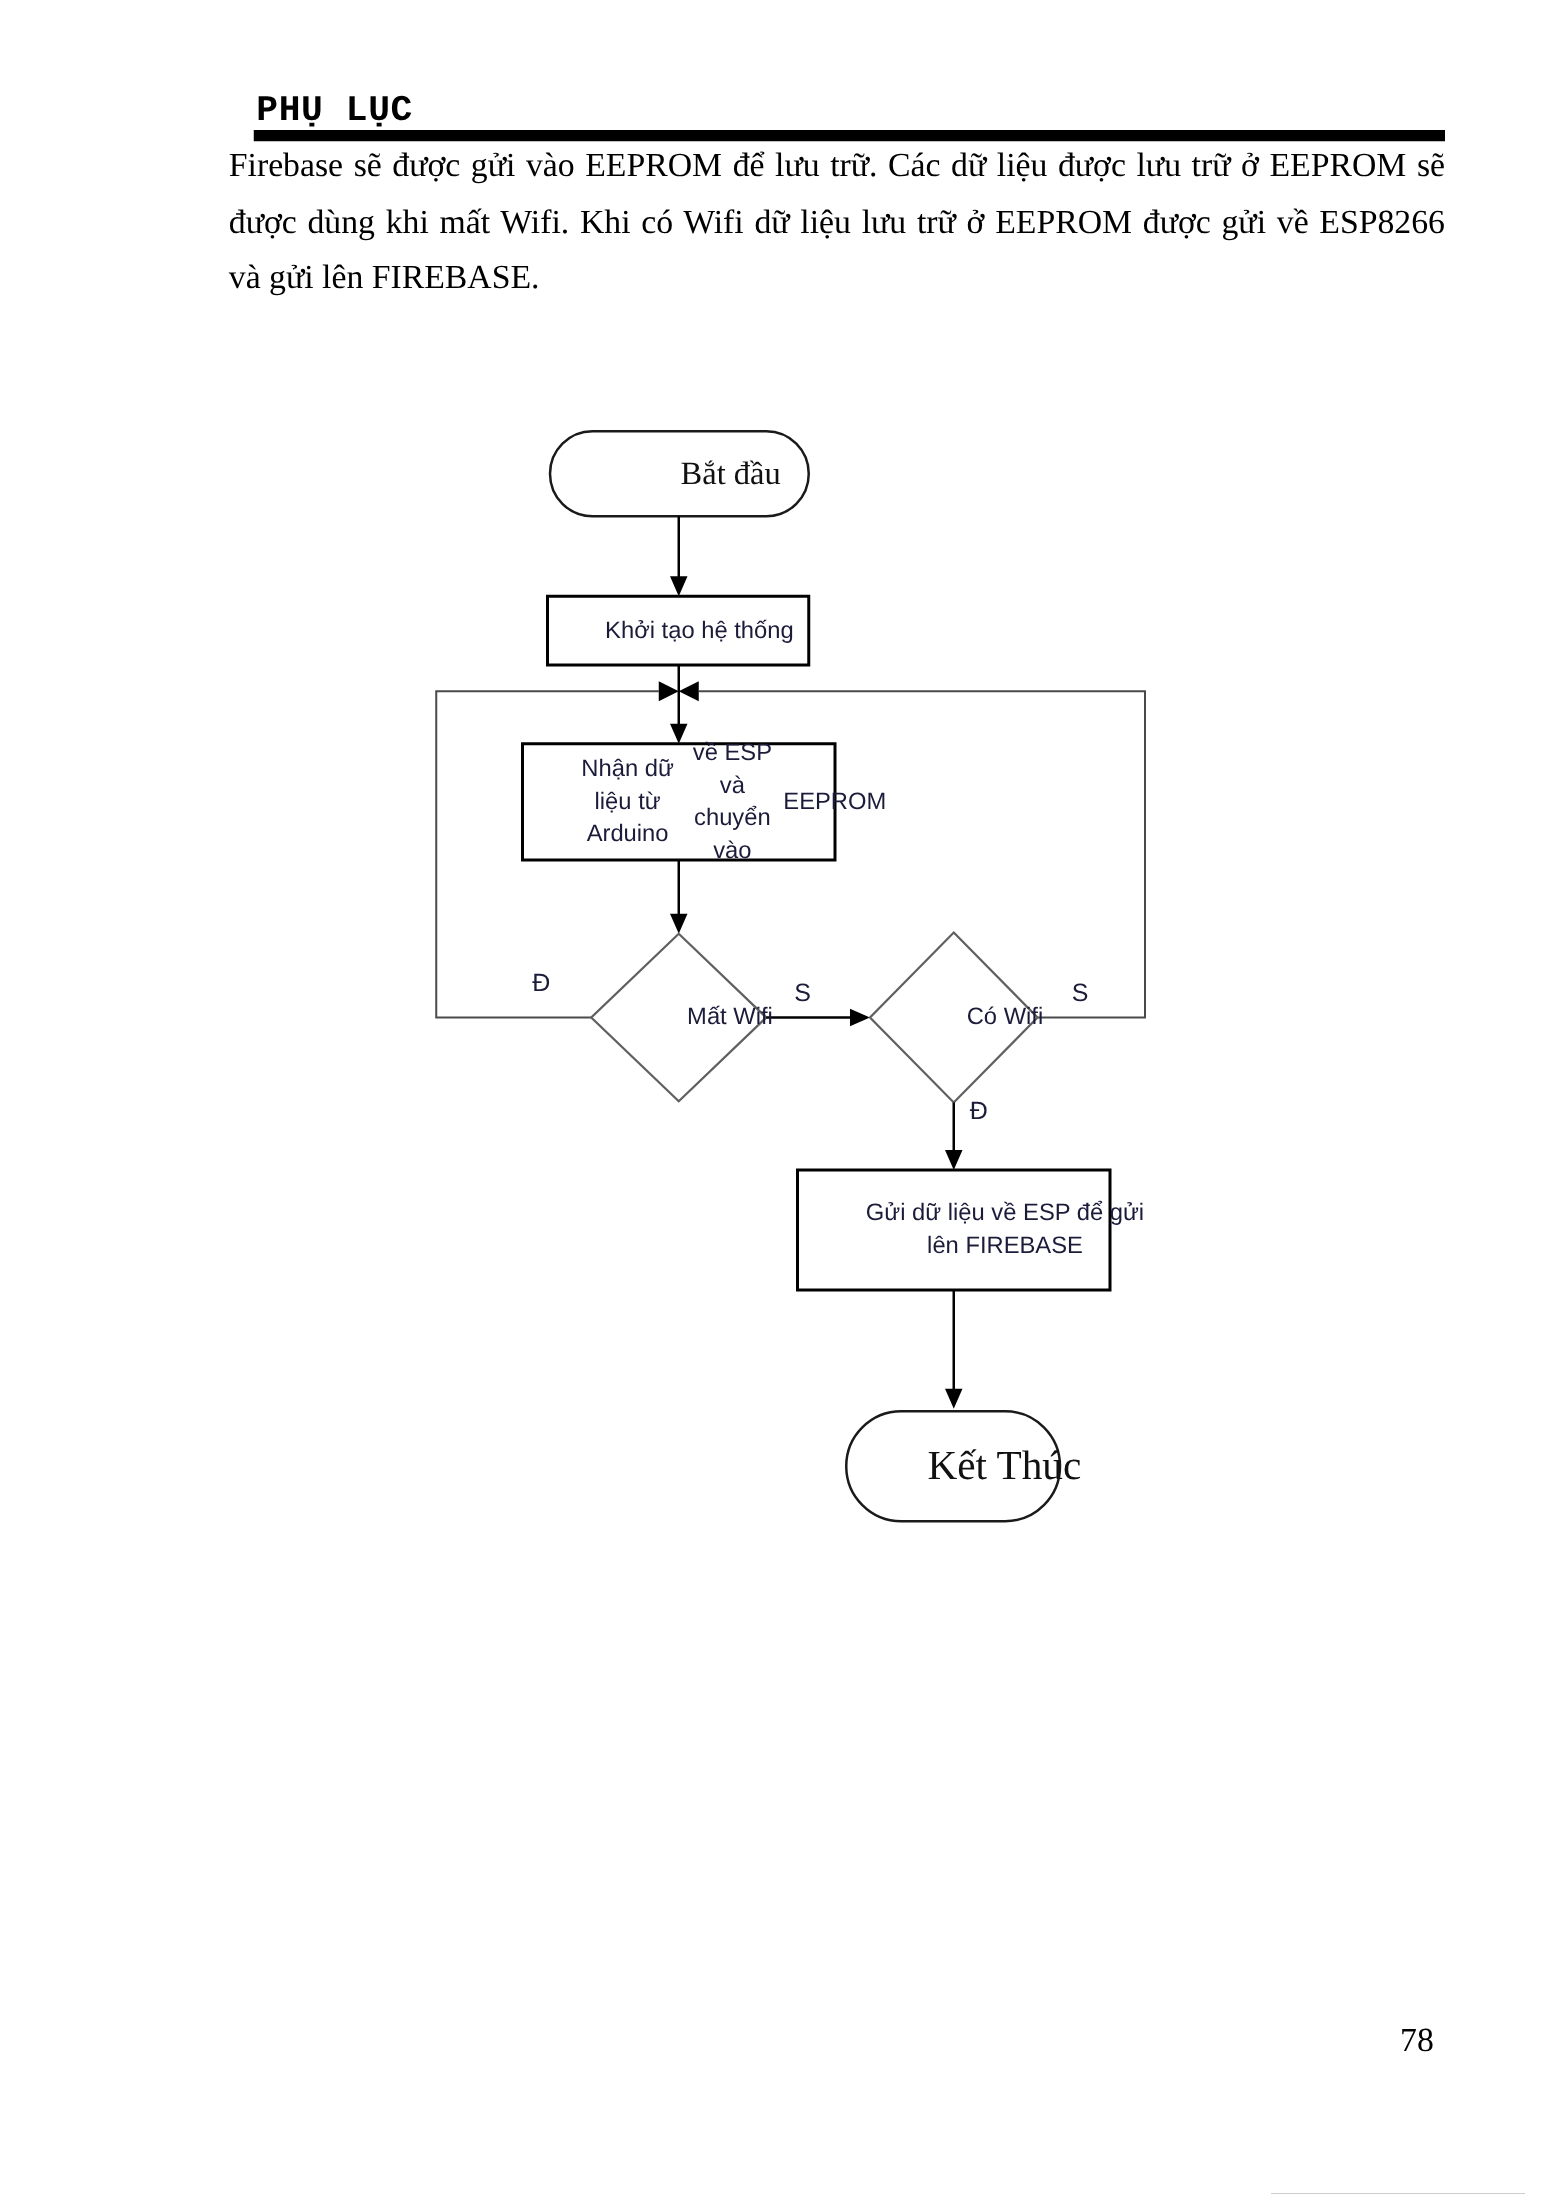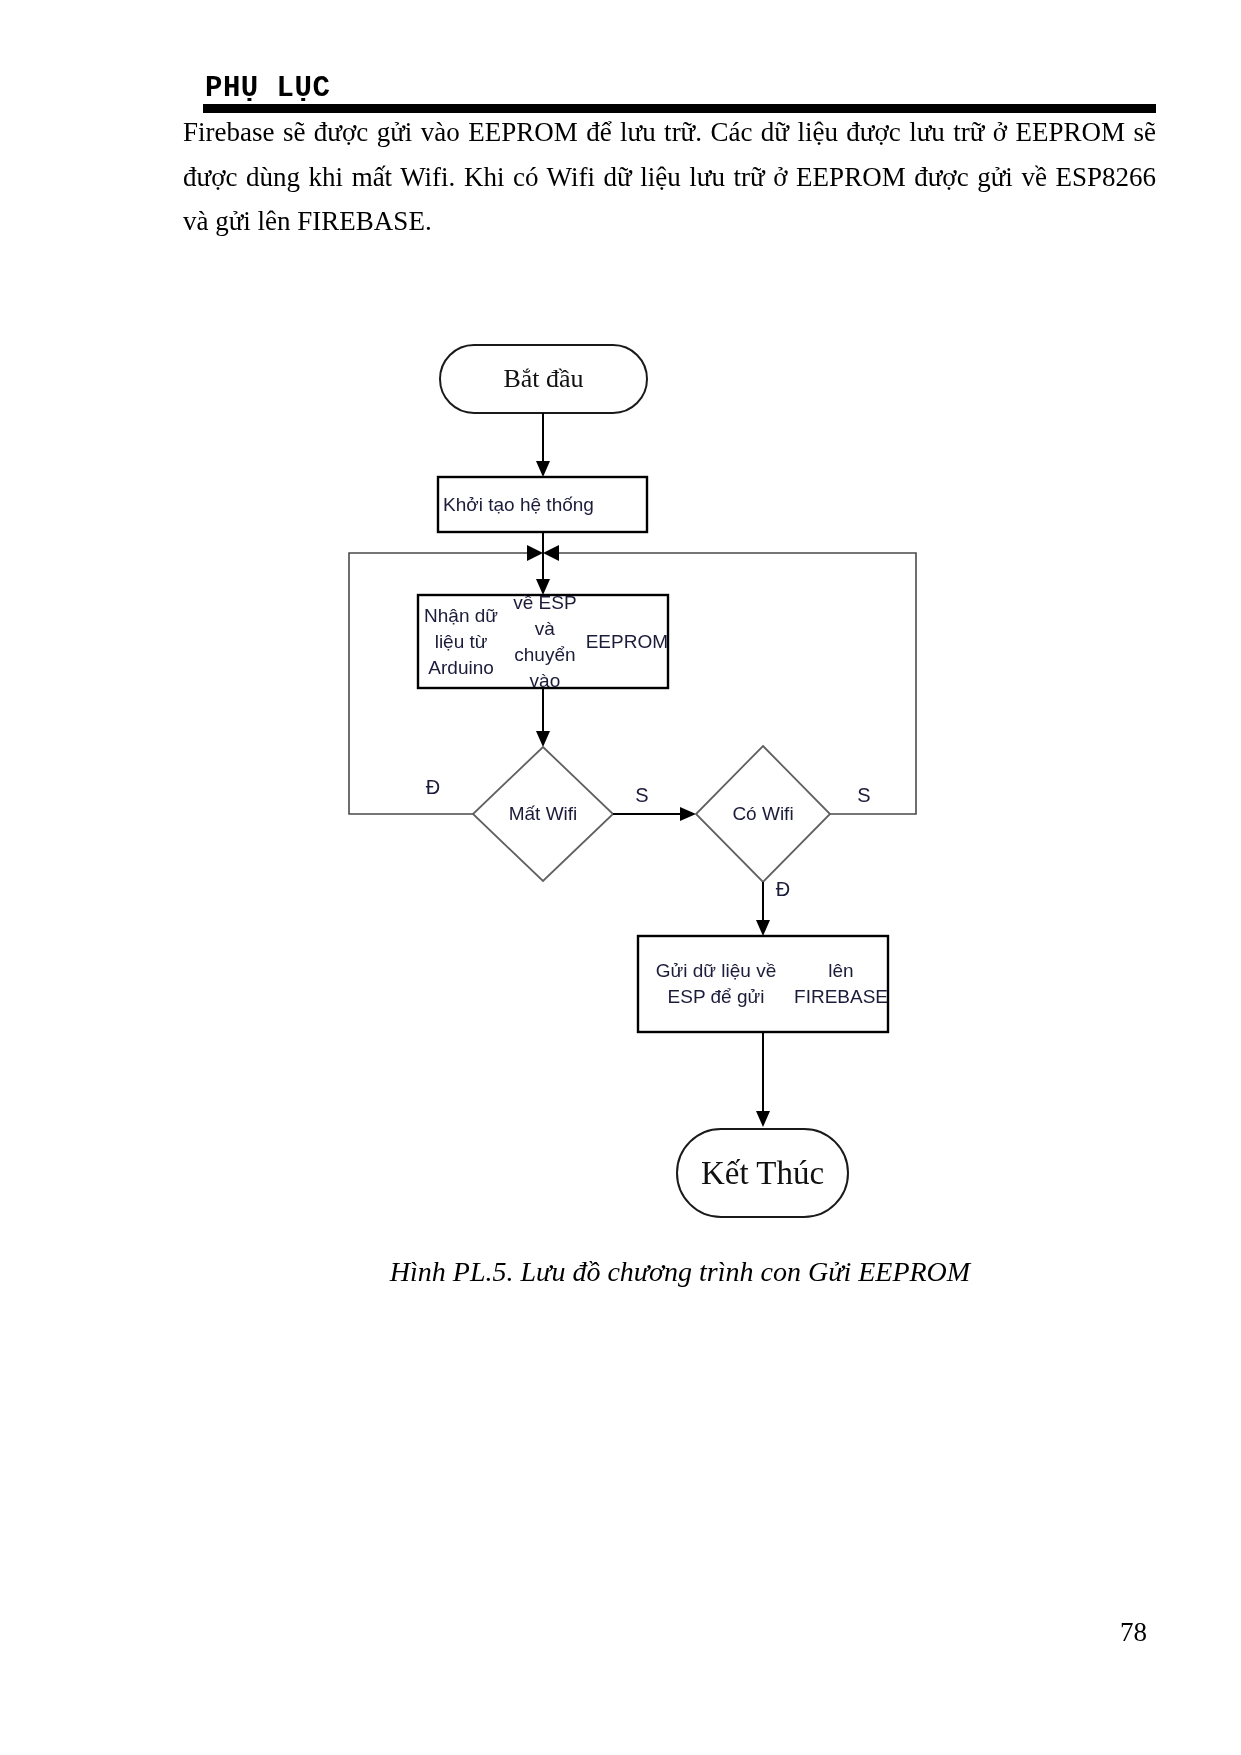--- a/index.html
+++ b/index.html
@@ -32,21 +32,21 @@
   .para .pline{width:973px;}
   .para .just{text-align:justify;text-align-last:justify;}
   .para .indent{text-indent:80px;}
 
   
   .node-label{
     display:flex;align-items:center;justify-content:center;
     text-align:center;
     color:#1b1b3a;
     font-family:"Liberation Sans","DejaVu Sans",sans-serif;
-    font-size:19px;line-height:26px;
+    font-size:19px;line-height:26px;margin-left:41px;
   }
   .terminator-label{
     font-family:"Liberation Serif","DejaVu Serif",serif;
     font-size:26px;color:#111;
   }
   .branch-label{
     display:flex;align-items:center;justify-content:center;
     color:#1b1b3a;
     font-family:"Liberation Sans","DejaVu Sans",sans-serif;
     font-size:20px;
@@ -141,24 +141,23 @@
   <div class="abs node-label" style="left:696px;top:798px;width:134px;height:32px;">Có Wifi</div>
 
   <div class="abs branch-label" style="left:418px;top:772px;width:30px;height:30px;">Đ</div>
 
   <div class="abs branch-label" style="left:628px;top:780px;width:28px;height:30px;">S</div>
 
   <div class="abs branch-label" style="left:850px;top:780px;width:28px;height:30px;">S</div>
 
   <div class="abs branch-label" style="left:768px;top:874px;width:30px;height:30px;">Đ</div>
 
-  <div class="abs node-label" style="left:638px;top:936px;width:250px;height:96px;">
+  <div class="abs node-label" style="left:638px;top:936px;width:250px;height:96px;flex-direction:column;">
     <div>Gửi dữ liệu về ESP để gửi</div>
     <div>lên FIREBASE</div>
   </div>
 
   <div class="abs node-label terminator-label" style="left:677px;top:1129px;width:171px;height:88px;font-size:33px;">Kết Thúc</div>
 
-  <div class="abs caption">Hình PL.5. Lưu đồ chương trình con Gửi EEPROM</div>
 
   <div class="abs page-number">78</div>
 
 </div>
 
 </body></html>

